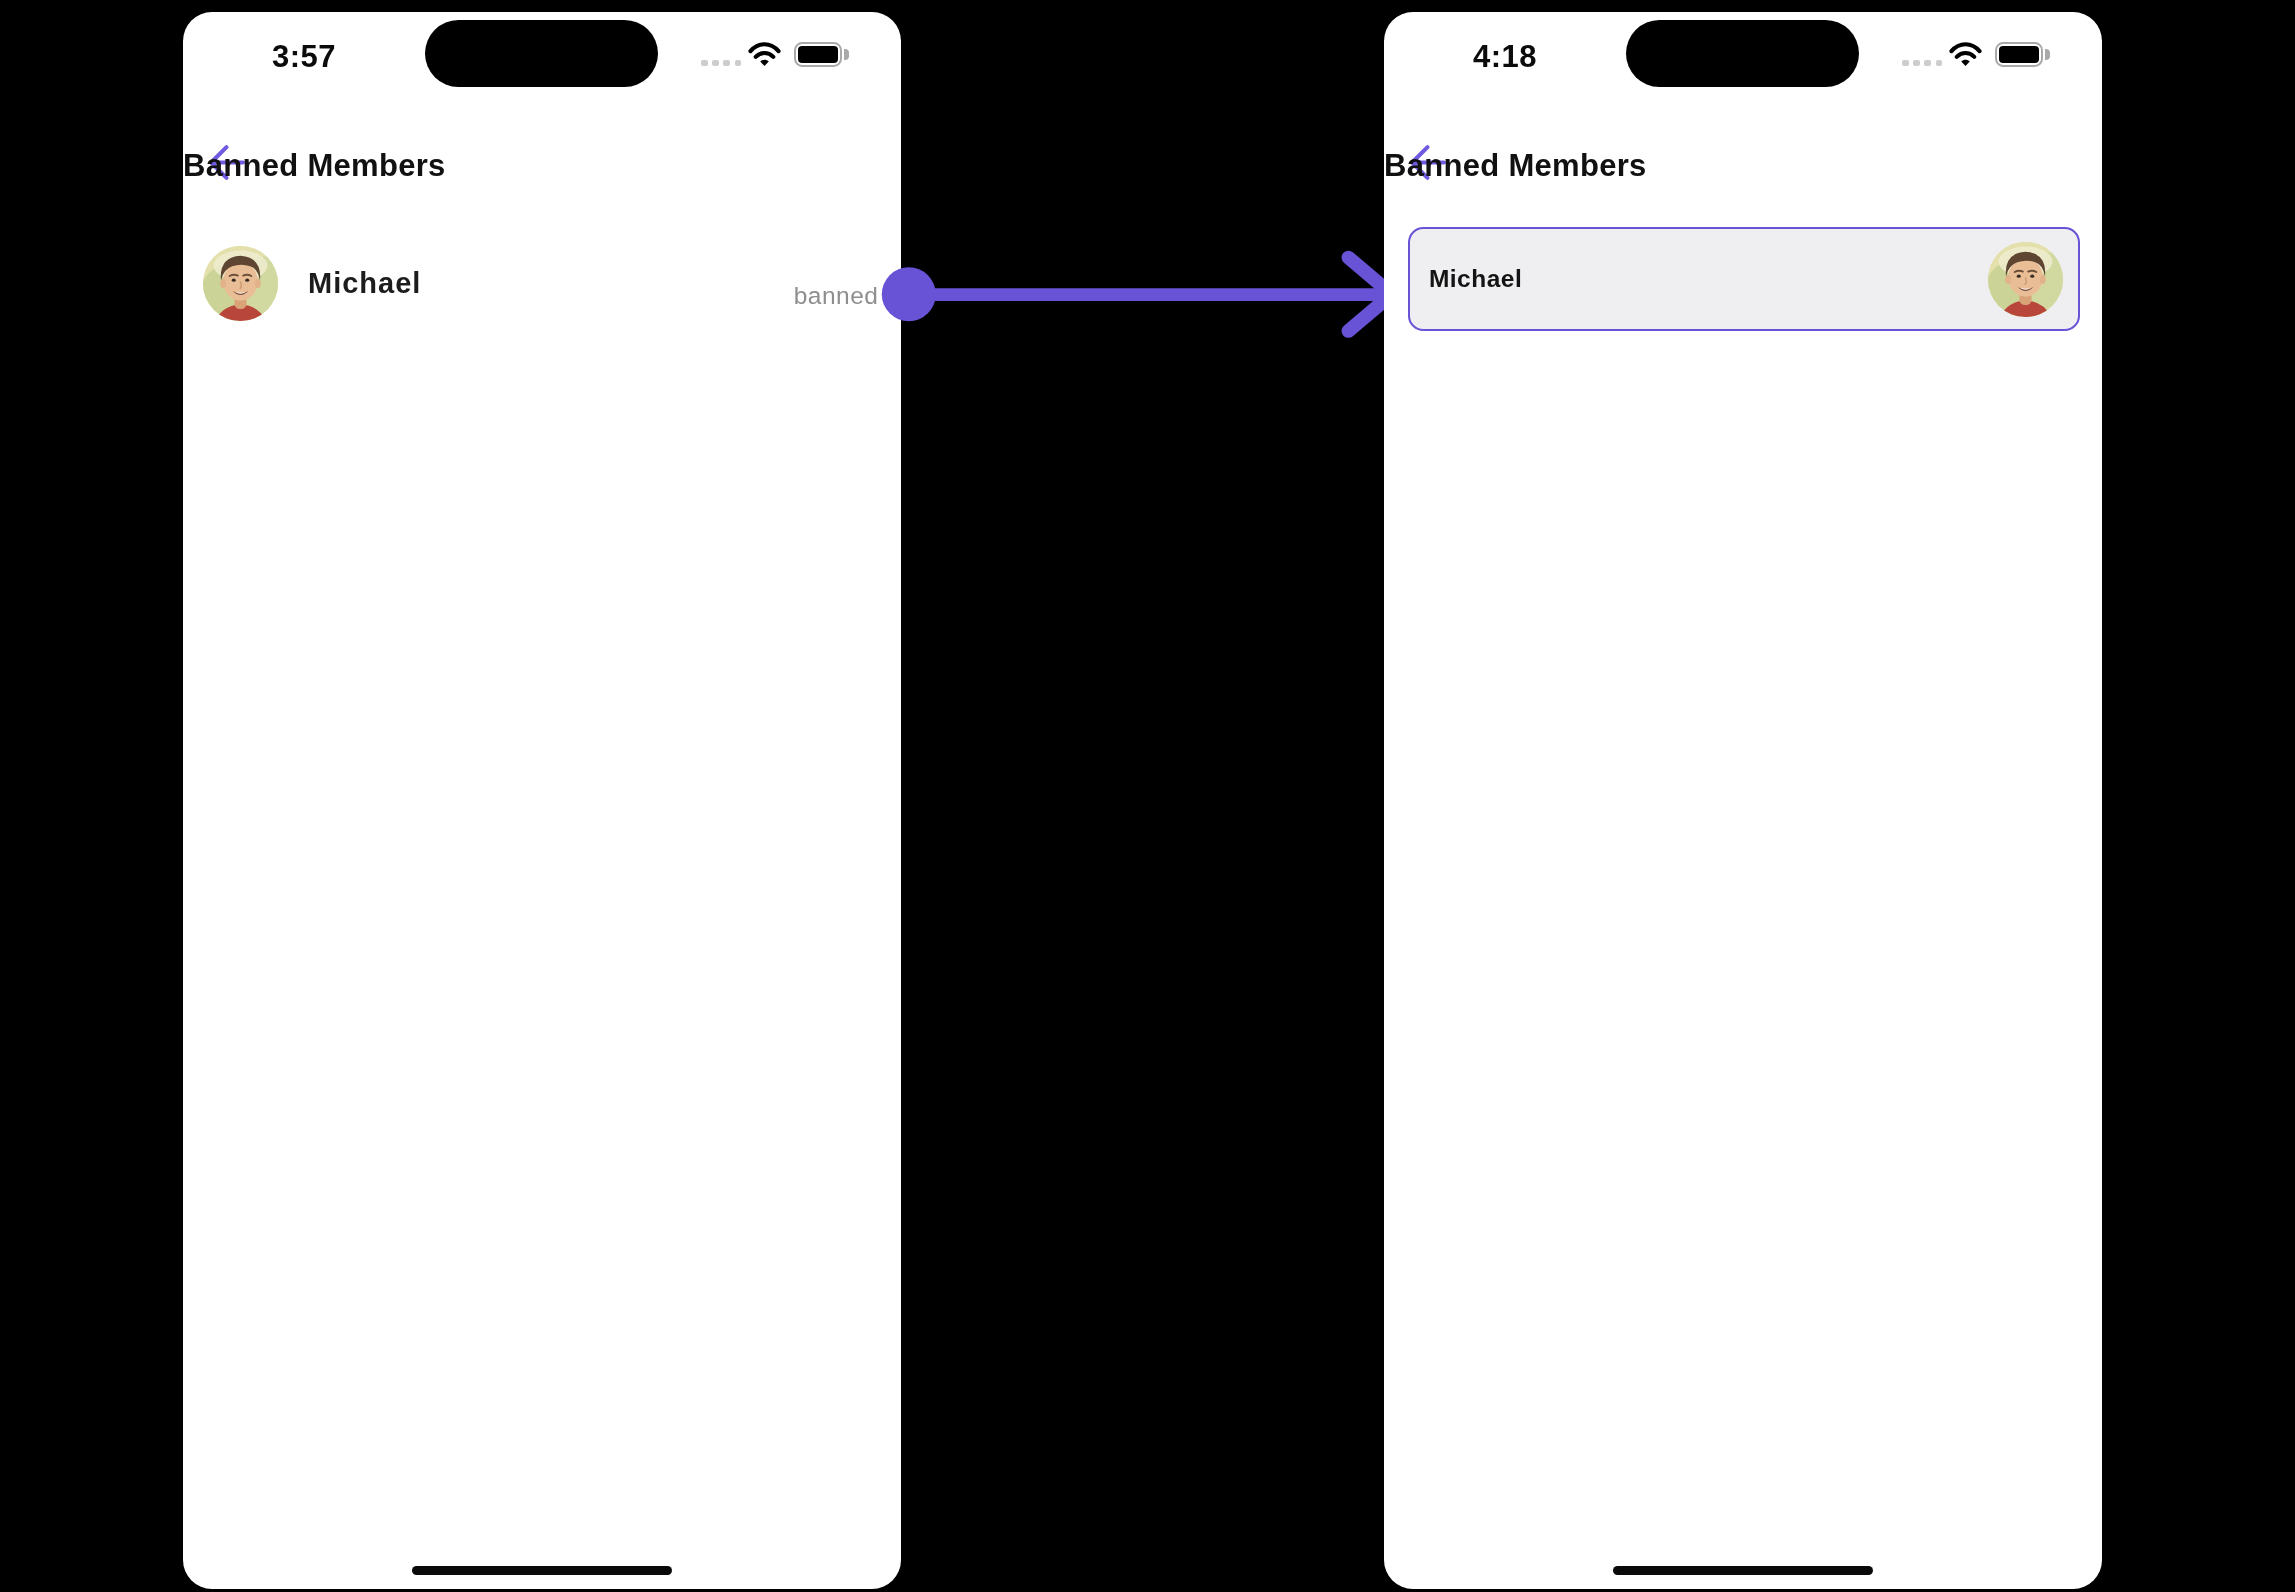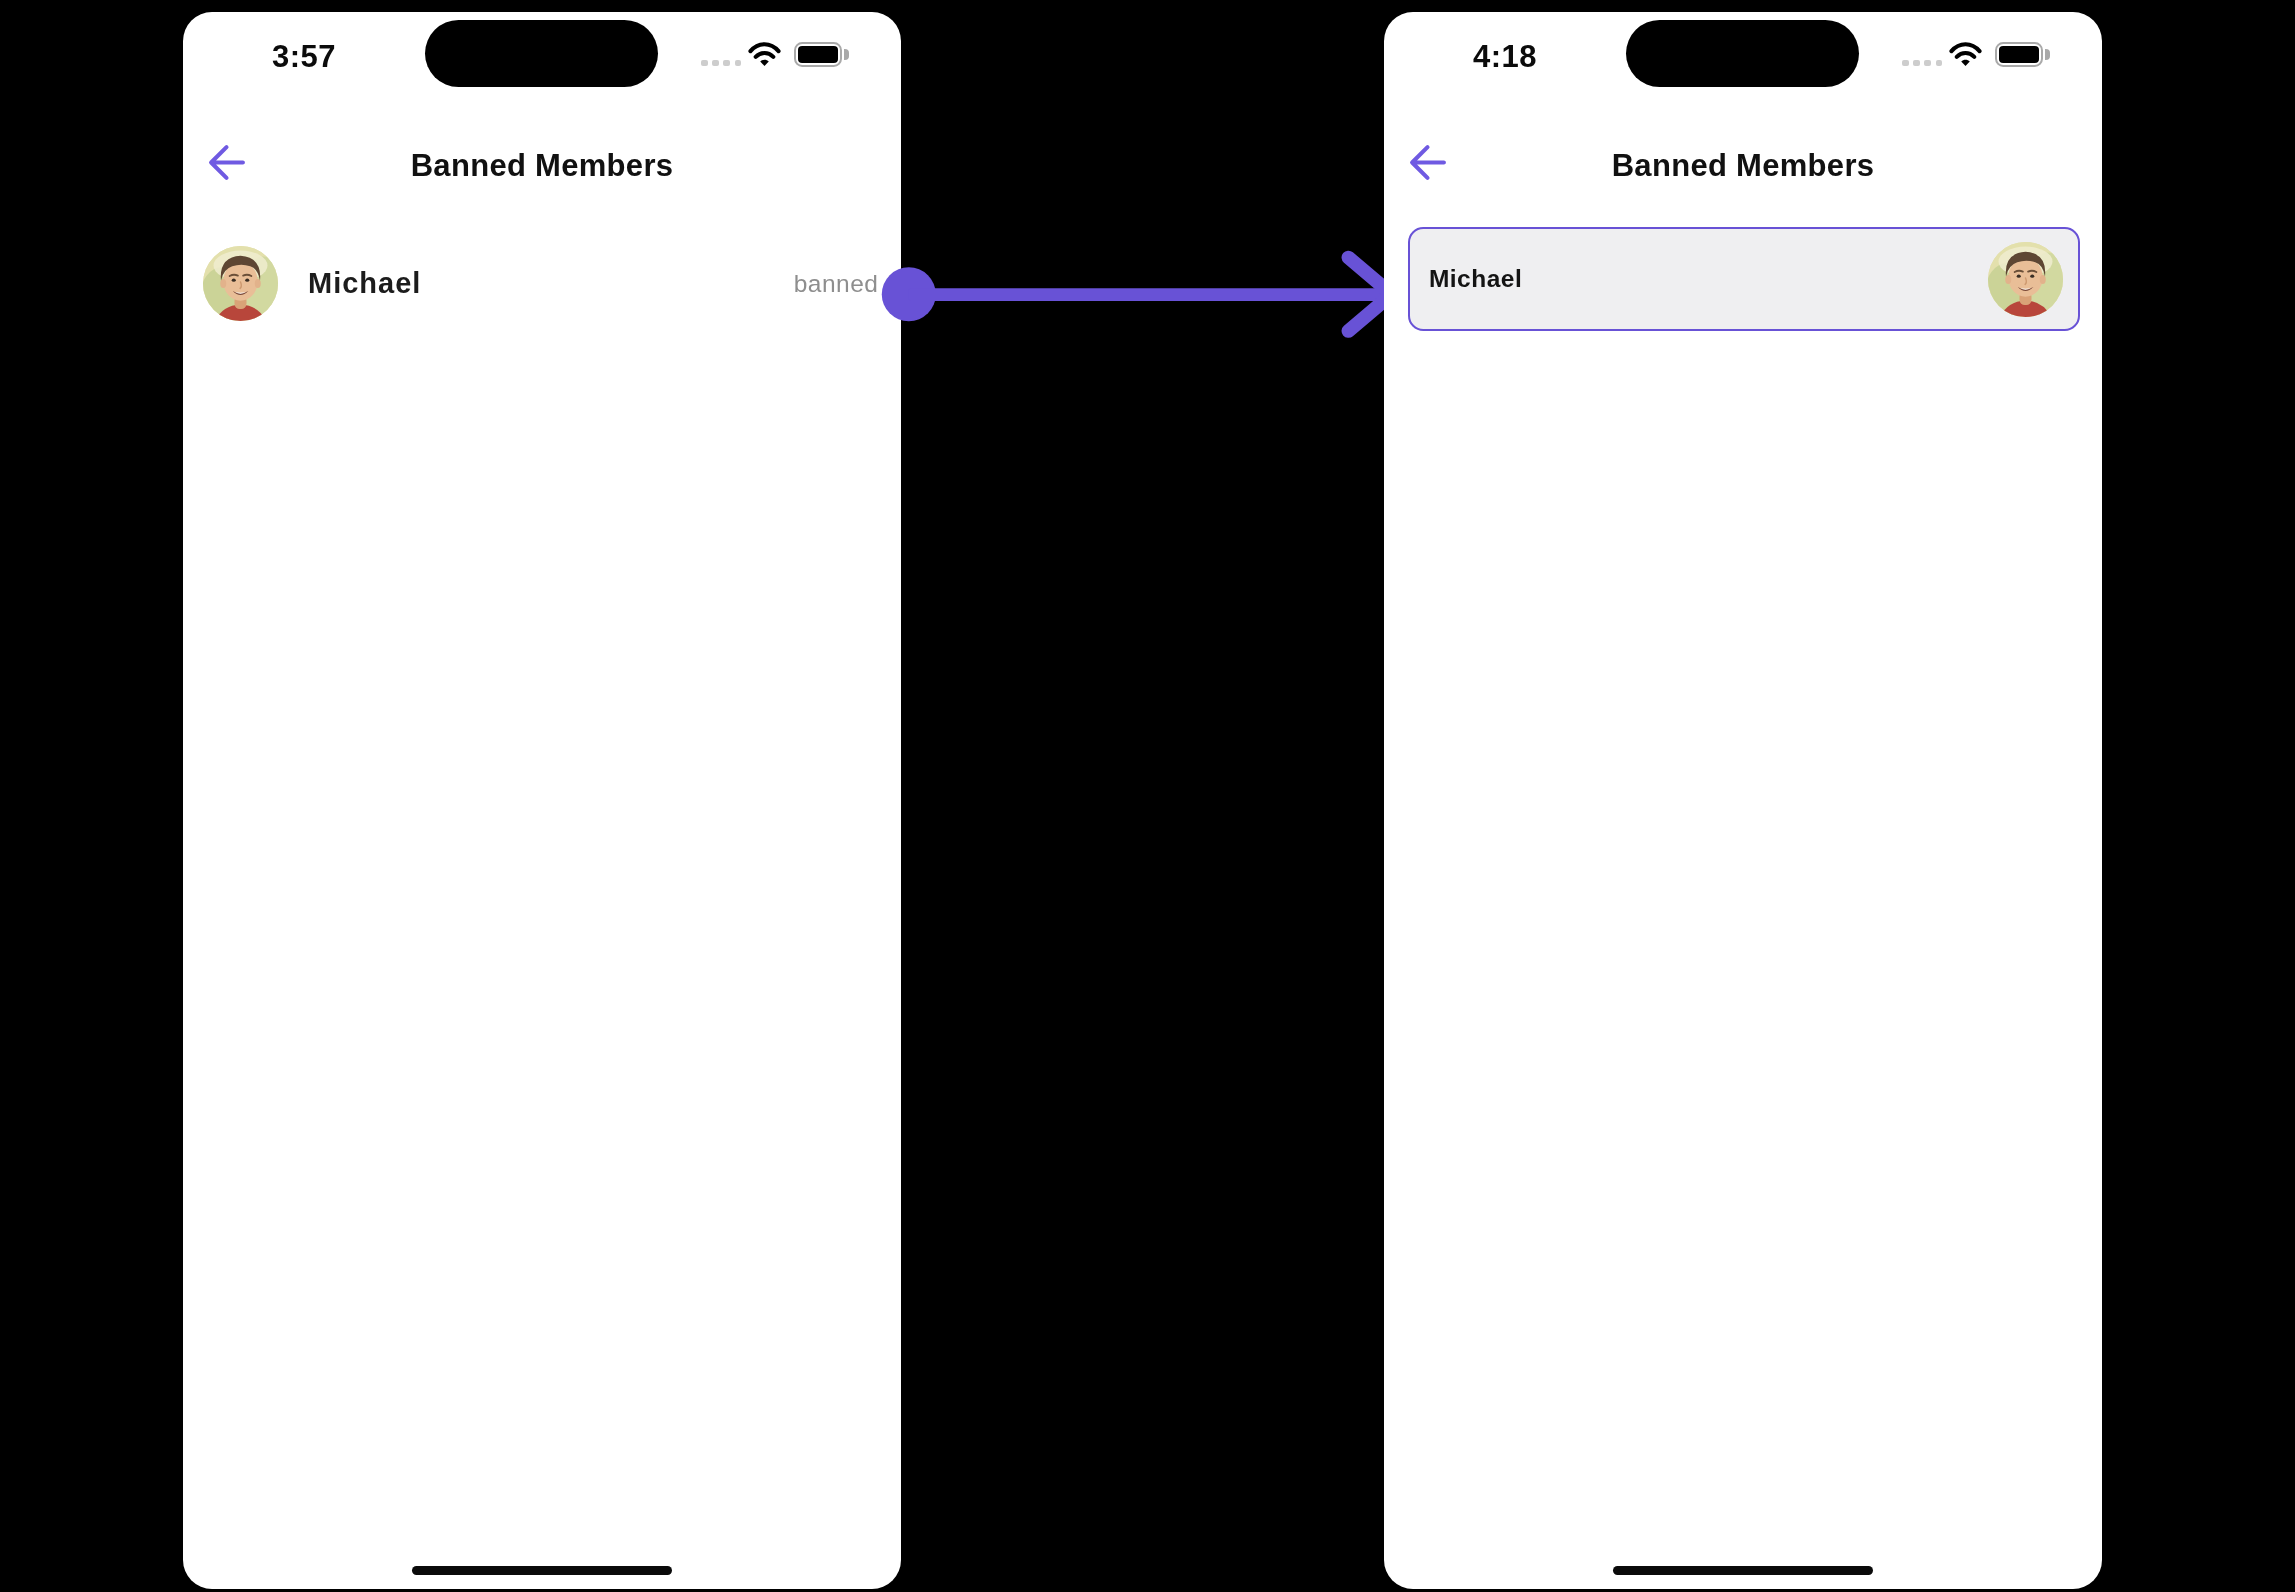--- a/index.html
+++ b/index.html
@@ -16,28 +16,28 @@
   .island{position:absolute;left:242px;top:8.7px;width:233px;height:67px;background:#000;border-radius:34px;}
   .sig-dots{position:absolute;left:518px;top:48px;display:flex;gap:4.6px;}
   .sig-dots span{width:6.6px;height:6.6px;border-radius:2px;background:#CDCDCD;}
   .wifi{position:absolute;left:565px;top:30px;width:33px;height:25.5px;}
   .battery{position:absolute;left:611px;top:30px;width:48px;height:25.5px;border:2.6px solid #A9A9A9;border-radius:8.2px;box-sizing:border-box;}
   .battery .fill{position:absolute;left:2px;top:2px;right:2px;bottom:2px;background:#000;border-radius:4.1px;}
   .battery-nub{position:absolute;left:661px;top:37px;width:4.6px;height:11.2px;background:#A9A9A9;border-radius:0 4.1px 4.1px 0;}
   
   .back-btn{position:absolute;left:22.5px;top:130px;width:41px;height:41px;cursor:pointer;background:none;border:none;padding:0;}
   .back-btn svg{width:100%;height:100%;display:block;}
-  .nav-title{position:absolute;left:0;right:0;top:136px;text-align:center;font-size:31px;font-weight:700;color:#111;letter-spacing:0.3px;}
+  .nav-title{position:absolute;left:0;right:0;top:136px;font-size:31px;font-weight:700;color:#111;letter-spacing:0.3px;}
   
   .member-row{position:absolute;left:0;right:0;top:223px;height:98px;cursor:pointer;}
   .avatar{border-radius:50%;overflow:hidden;background:#E3E0AC;}
   .avatar svg{width:100%;height:100%;display:block;}
   .member-row .avatar{position:absolute;left:20.4px;top:11.7px;width:75px;height:75px;}
   .member-row .member-name{position:absolute;left:125px;top:0;height:100%;display:flex;align-items:center;font-size:29px;font-weight:600;color:#1c1c1c;letter-spacing:1px;}
-  .member-row .member-status{position:absolute;right:22.5px;top:0;height:100%;display:flex;align-items:center;font-size:24.5px;font-weight:400;color:#8E8E8E;letter-spacing:0.5px;}
+  .member-row .member-status{position:absolute;right:22.5px;top:12px;height:100%;display:flex;align-items:center;font-size:24.5px;font-weight:400;color:#8E8E8E;letter-spacing:0.5px;}
   
   .member-card{position:absolute;left:23.5px;top:215px;width:672px;height:104px;box-sizing:border-box;
     border:2.6px solid #6852D6;border-radius:15.3px;background:#EFEFF1;cursor:pointer;}
   .member-card .member-name{position:absolute;left:19.4px;top:0;height:100%;display:flex;align-items:center;font-size:24.5px;font-weight:700;color:#141414;letter-spacing:0.5px;}
   .member-card .avatar{position:absolute;right:14.3px;top:13.3px;width:75px;height:75px;}
   
   .home-bar{position:absolute;left:50%;transform:translateX(-50%);bottom:13.3px;width:260px;height:9.2px;border-radius:5.1px;background:#0a0a0a;}
   
   #transition-arrow{position:absolute;left:868px;top:232px;width:561px;height:125px;}
 </style>

